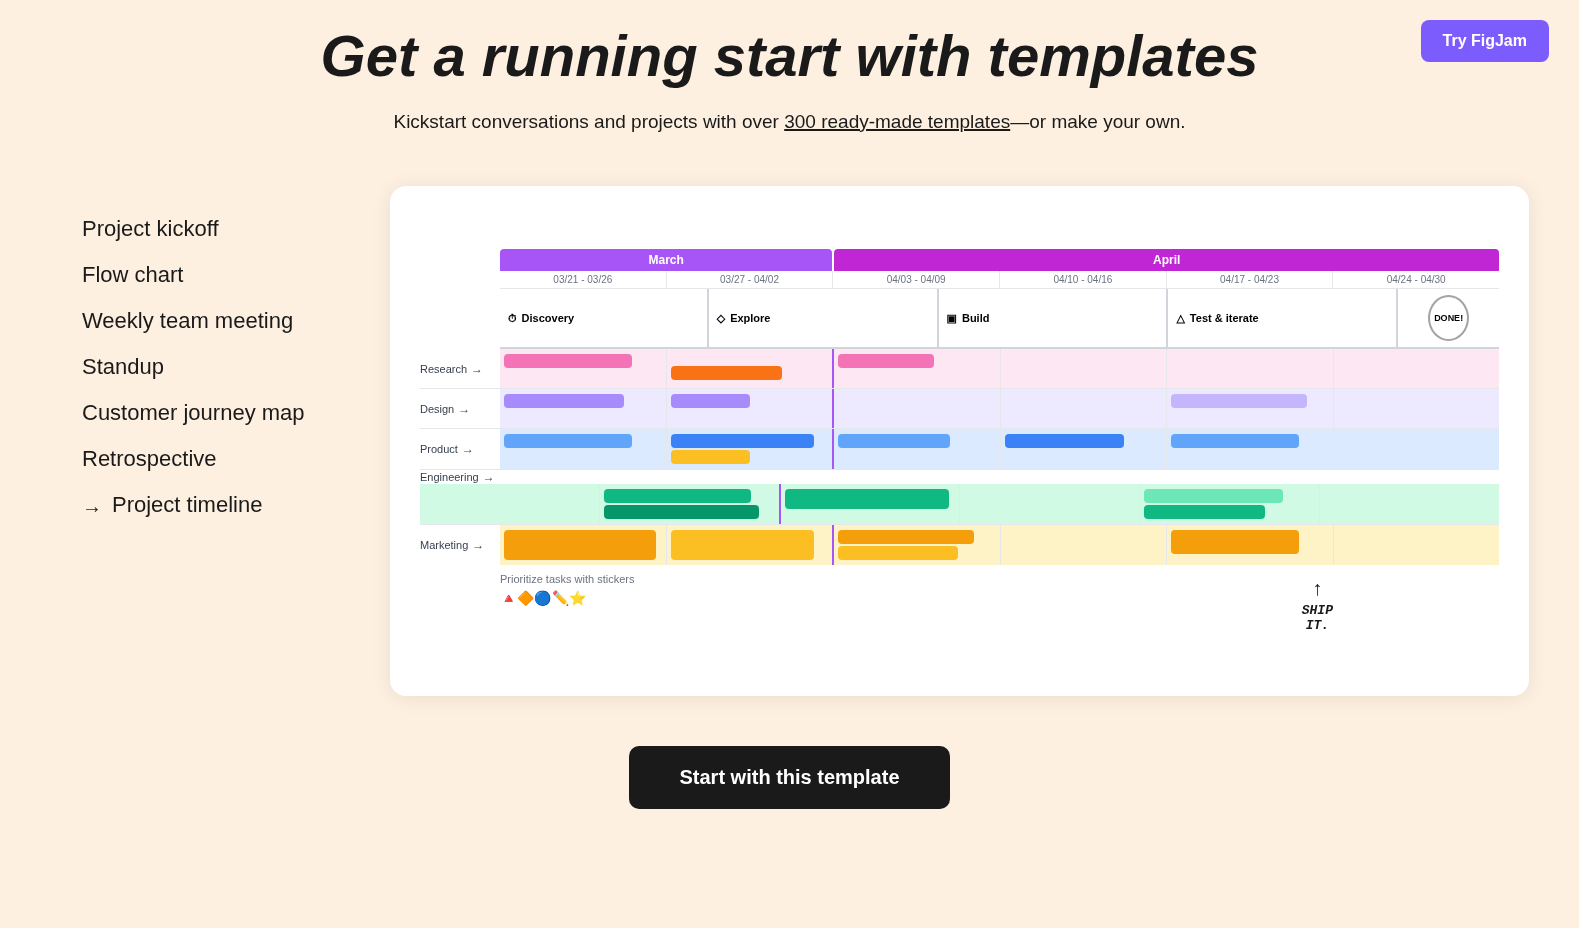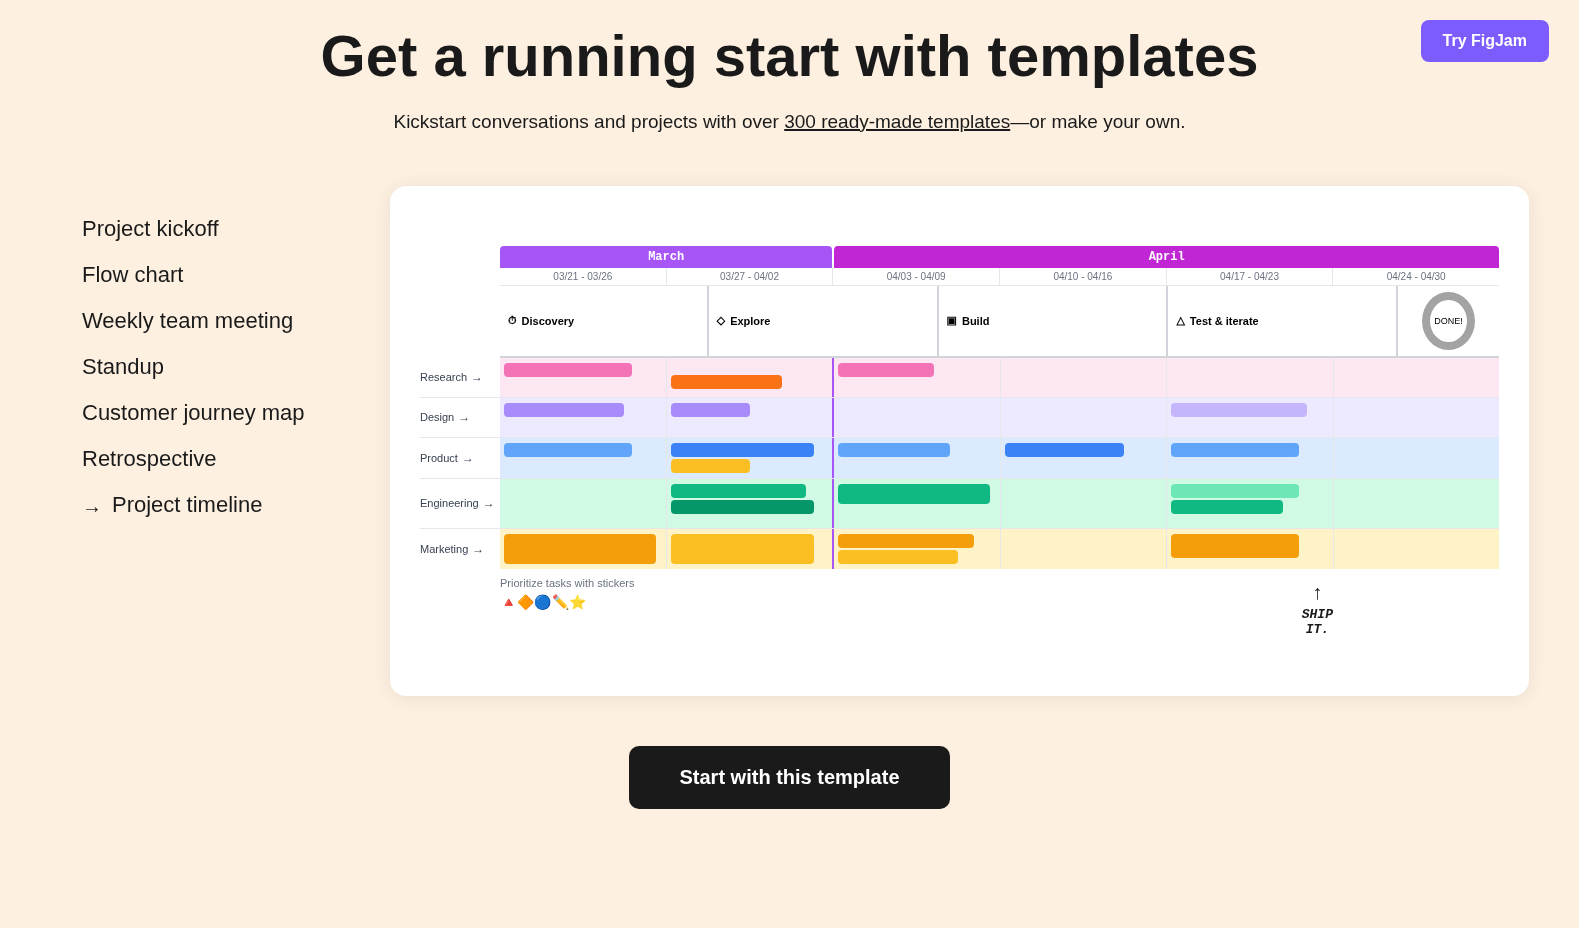--- a/index.html
+++ b/index.html
@@ -16,20 +16,21 @@
       text-align: center;
       padding: 24px 20px 30px;
       position: relative;
     }
     .header h1 {
       font-size: 58px;
       font-weight: 700;
       color: #1a1a1a;
       line-height: 1.1;
       margin-bottom: 20px;
+      font-style: italic;
     }
     .header p {
       font-size: 19px;
       color: #1a1a1a;
       line-height: 1.5;
     }
     .header p a {
       color: #1a1a1a;
       text-decoration: underline;
       text-decoration-thickness: 2px;
@@ -99,21 +100,20 @@
     
     .timeline-container {
       width: 100%;
       font-size: 11px;
     }
 
     
     .month-headers {
       display: flex;
       margin-left: 80px;
-      font-family: Liberation Mono, monospace;
     }
     .month-cell {
       text-align: center;
       font-weight: 700;
       font-size: 12px;
       color: white;
       padding: 4px 0;
       border-radius: 4px 4px 0 0;
     }
     .month-march {
@@ -155,24 +155,24 @@
       gap: 5px;
       padding: 6px 8px;
       font-size: 11px;
       font-weight: 600;
       border-right: 2px solid #d1d5db;
       background: white;
     }
     .phase-cell:last-child { border-right: none; flex: 0.5; }
     .done-badge {
       background: white;
-      border: 8px solid #a3a3a3;
+      border: 2px solid #a3a3a3;
       border-radius: 50%;
       font-size: 9px;
-      font-weight: 400;
+      font-weight: 700;
       padding: 16px 4px;
       white-space: nowrap;
     }
 
     
     .timeline-rows {
       display: flex;
       flex-direction: column;
     }
     .timeline-row {
@@ -416,21 +416,21 @@
             <div class="row-segment" style="background:#dbeafe; border-right:1px solid #e5e7eb;">
               <div class="bar" style="background:#3b82f6; width:75%;"></div>
             </div>
             <div class="row-segment" style="background:#dbeafe; border-right:1px solid #e5e7eb;">
               <div class="bar" style="background:#60a5fa; width:80%;"></div>
             </div>
             <div class="row-segment" style="background:#dbeafe;"></div>
           </div>
         </div>
 
-        <div class="timeline-row" style="background:white; min-height:50px;">
+        <div class="timeline-row" style="background:white; min-height:50px;flex-direction:column;">
           <div class="row-label">
             <span>Engineering</span>
             <span class="row-arrow">→</span>
           </div>
           <div class="row-cells">
             <div class="row-segment" style="background:#d1fae5; border-right:1px solid #e5e7eb;"></div>
             <div class="row-segment" style="background:#d1fae5; border-right:2px solid #a855f7;">
               <div class="bar" style="background:#10b981; width:85%;"></div>
               <div class="bar" style="background:#059669; width:90%;"></div>
             </div>

